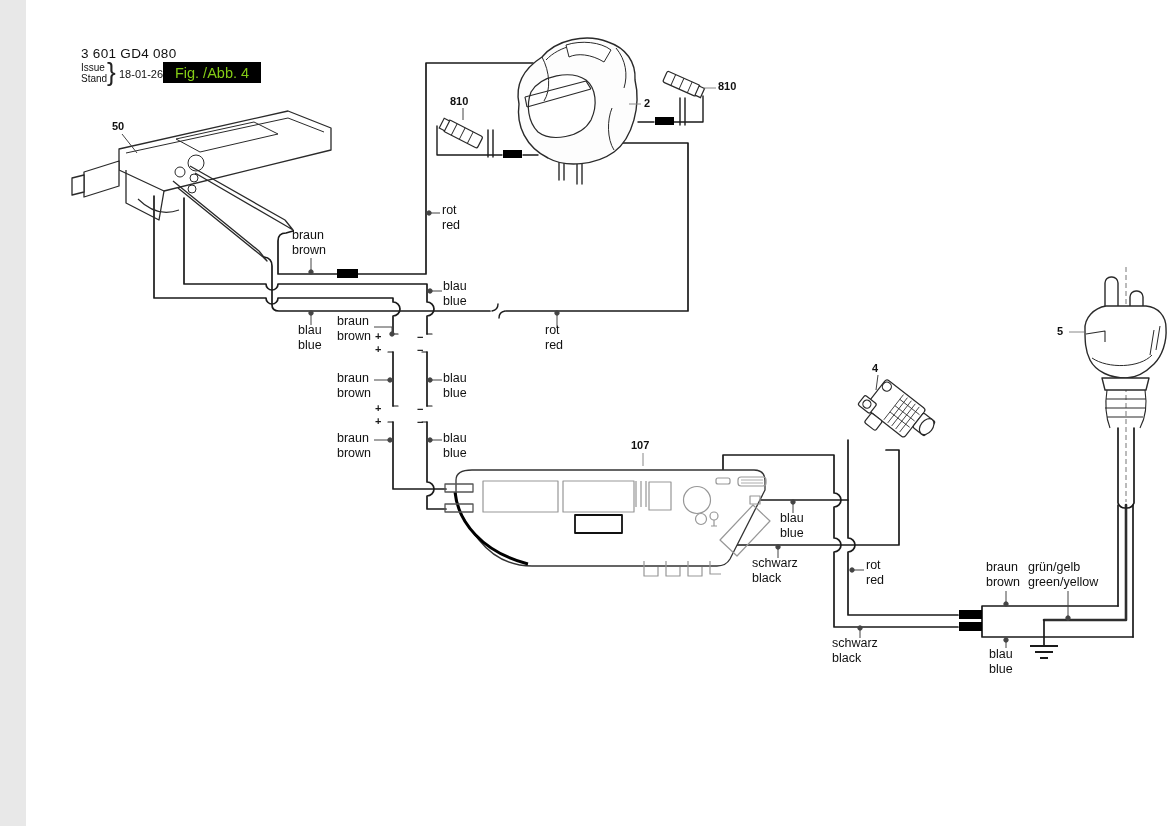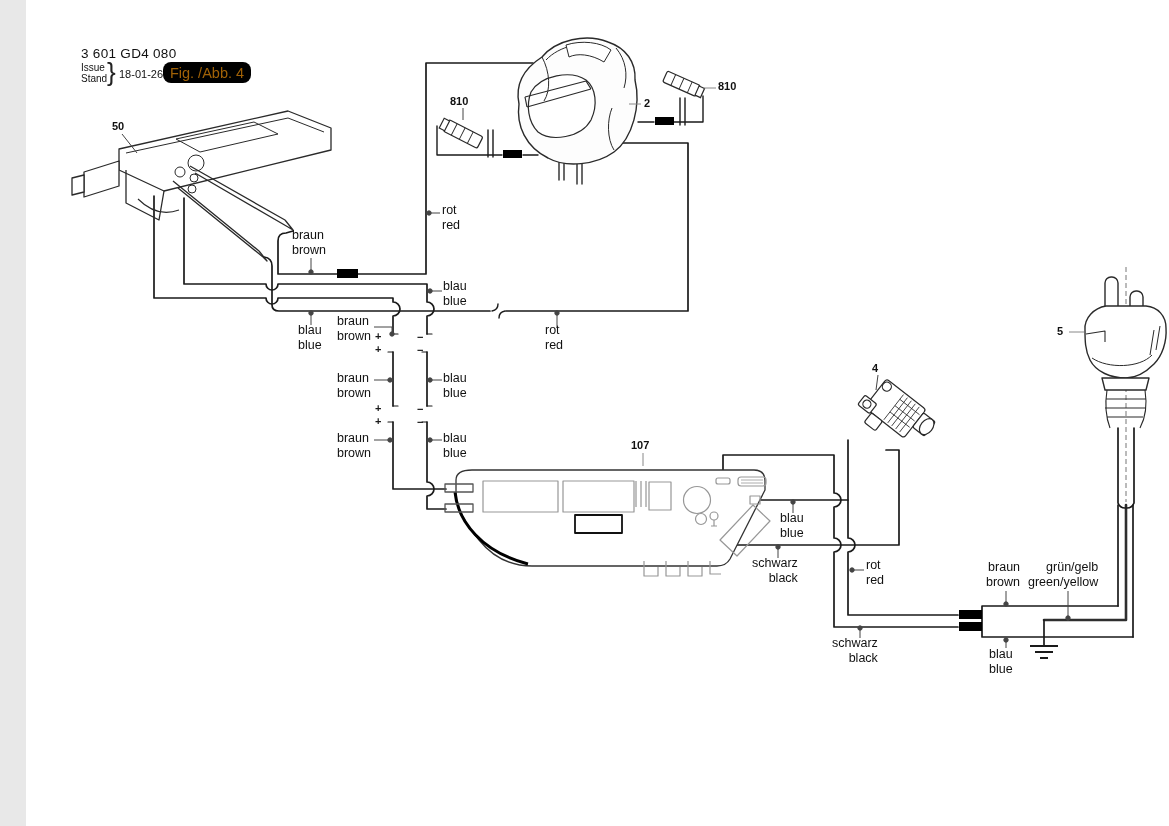--- a/index.html
+++ b/index.html
@@ -4,25 +4,25 @@
 <style>
   html,body{margin:0;padding:0;background:#e8e8e8;}
   #canvas{position:relative;width:1169px;height:826px;background:#ffffff;overflow:hidden;
           font-family:"Liberation Sans","DejaVu Sans",sans-serif;color:#111;margin-left:26px;}
   #art{position:absolute;left:0;top:0;}
   .abs{position:absolute;}
   #part-number{left:55px;top:46px;font-size:13.5px;letter-spacing:.3px;}
   #issue-block{left:55px;top:62px;font-size:10px;line-height:11px;}
   #brace{left:81px;top:57px;font-size:26px;font-weight:200;color:#222;}
   #date{left:93px;top:68px;font-size:11px;}
-  #fig-box{left:137px;top:62px;width:88px;height:21px;background:#000;color:#a16207;
-           display:flex;align-items:center;justify-content:center;font-size:14.5px;border-radius:8px;}
+  #fig-box{left:137px;top:62px;width:98px;height:21px;background:#000;color:#84cc16;
+           display:flex;align-items:center;justify-content:center;font-size:14.5px;}
   .part-label{position:absolute;font-weight:bold;font-size:11px;}
   .wire-label{position:absolute;font-size:12.5px;line-height:15px;white-space:pre;}
-  .wire-label.center{text-align:right;}
+  .wire-label.center{text-align:left;}
   .pol{position:absolute;font-size:11px;font-weight:bold;color:#1a1a1a;}
   #footer{left:55px;top:731px;font-size:10.5px;line-height:11.5px;color:#222;}
 </style>
 </head>
 <body>
 
 <div id="canvas">
 
   <svg id="art" width="1169" height="826" viewBox="0 0 1169 826">
 

